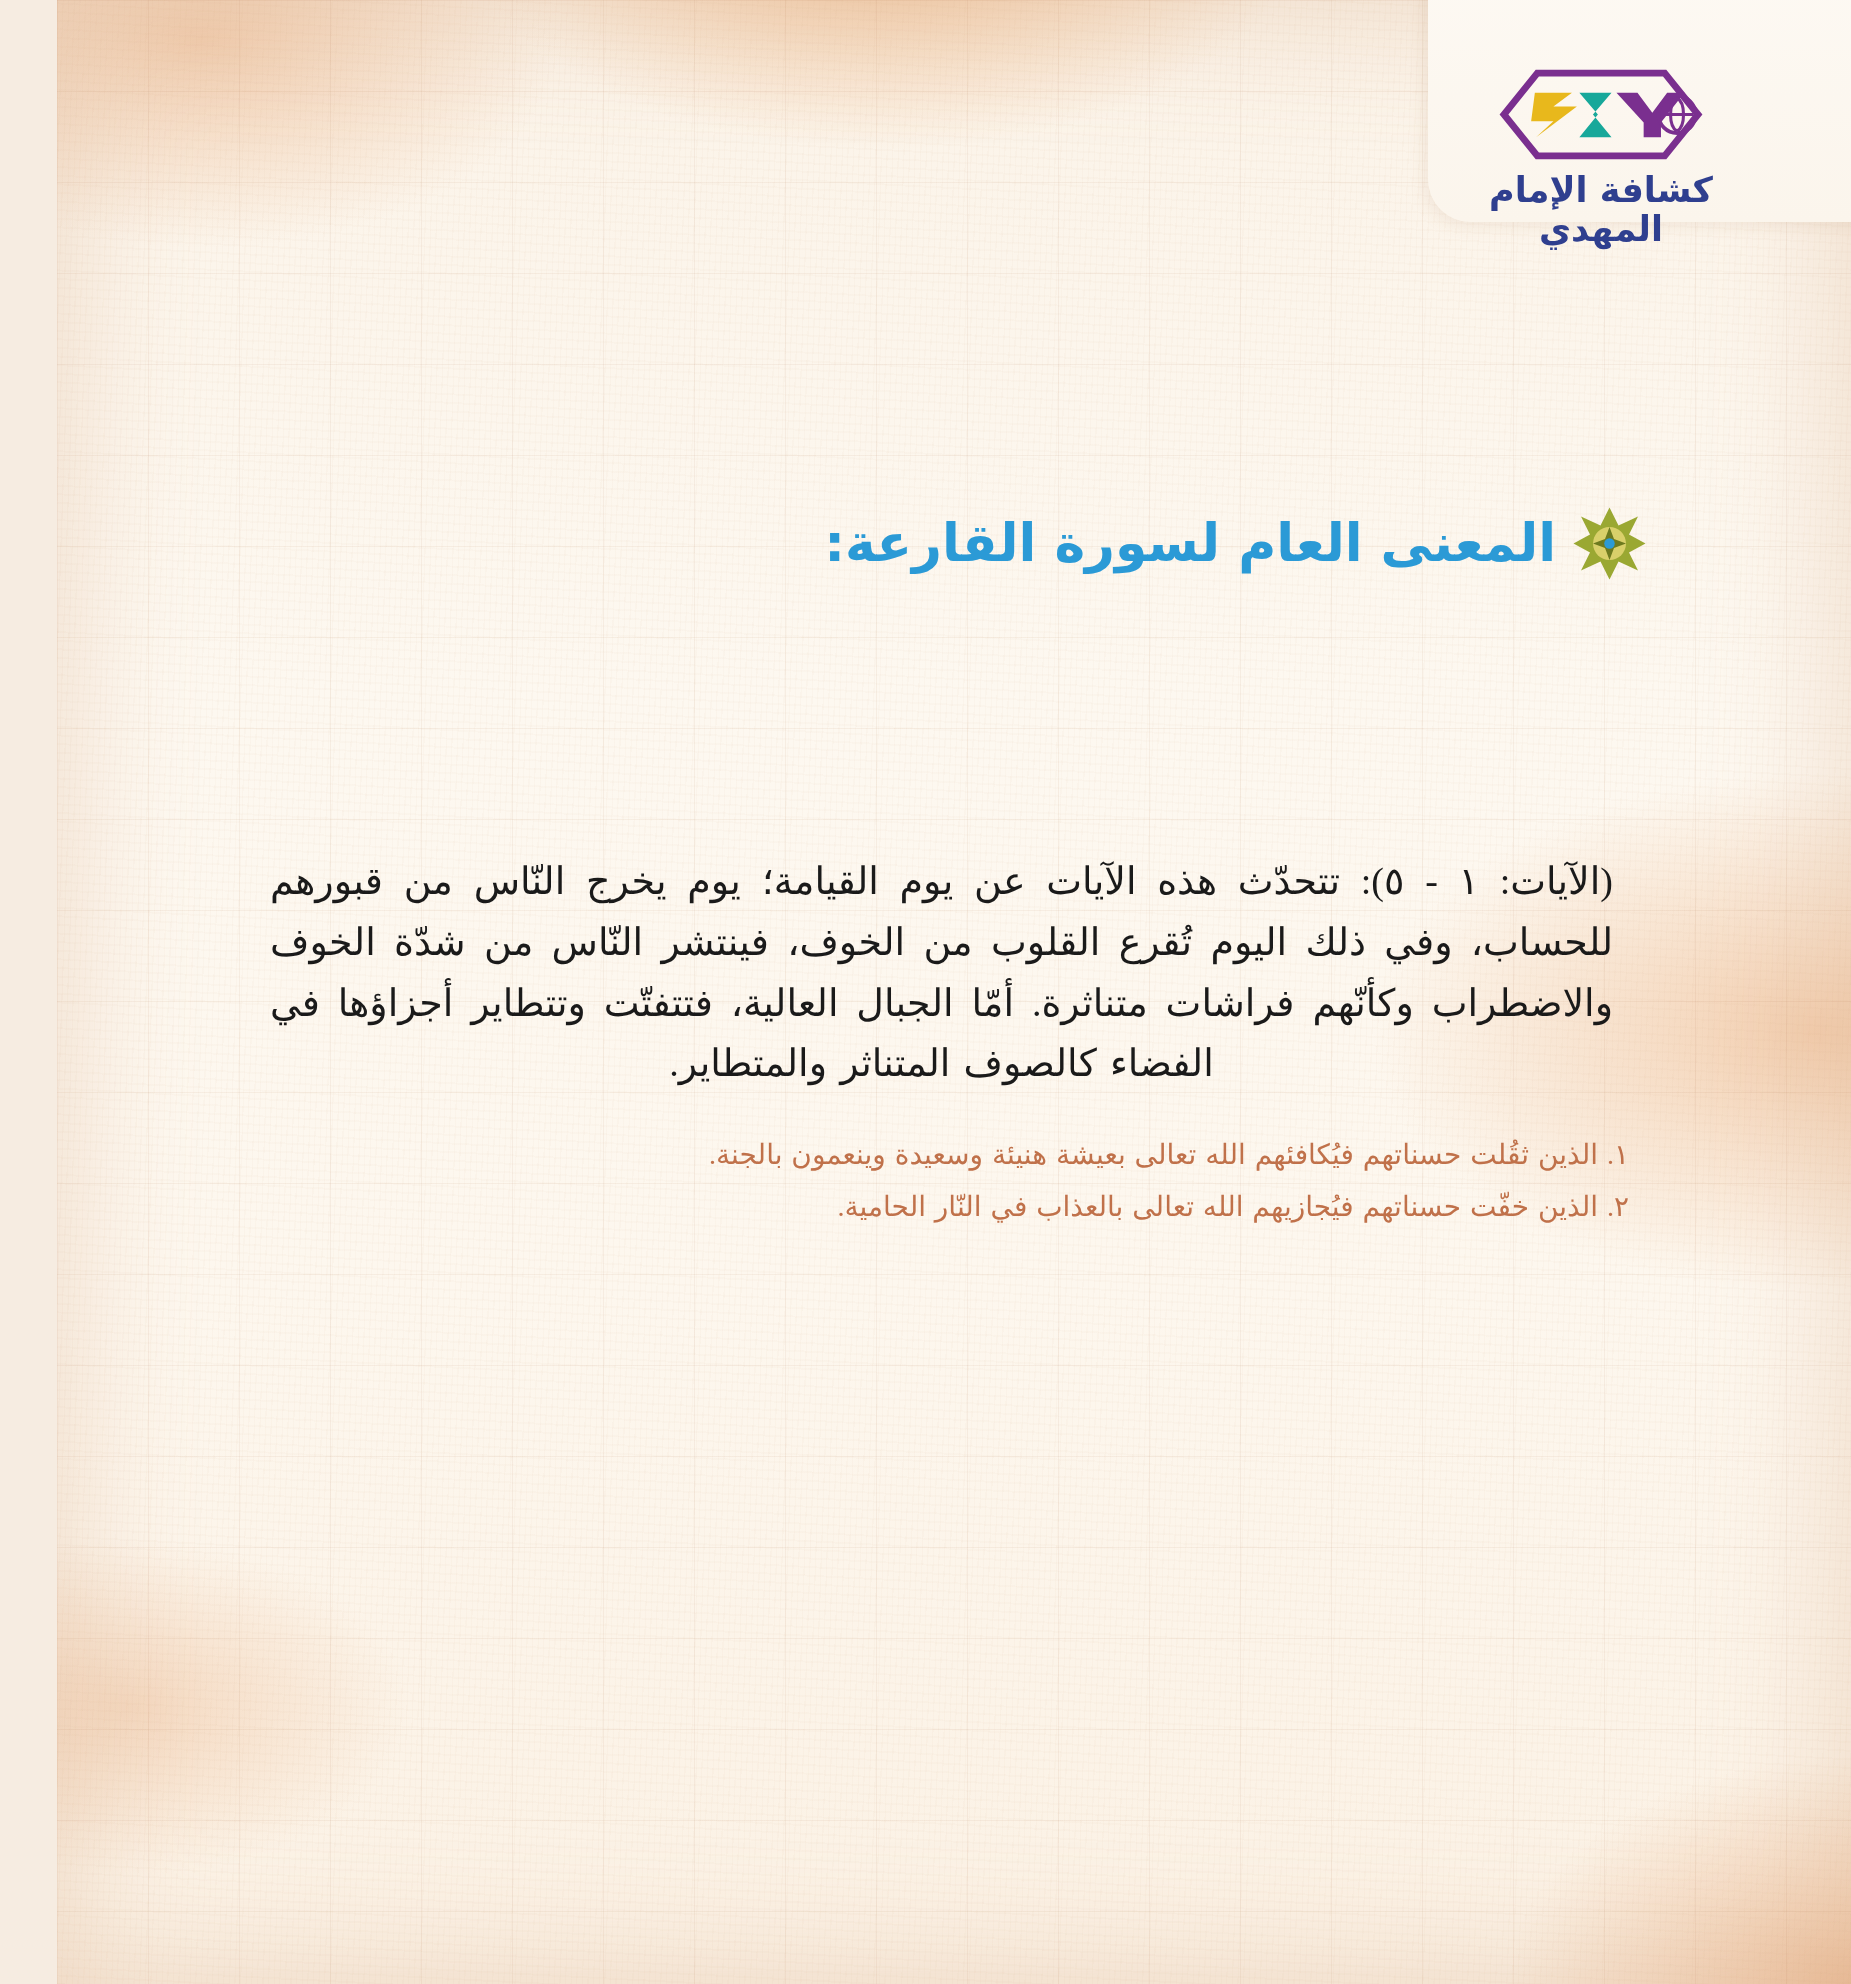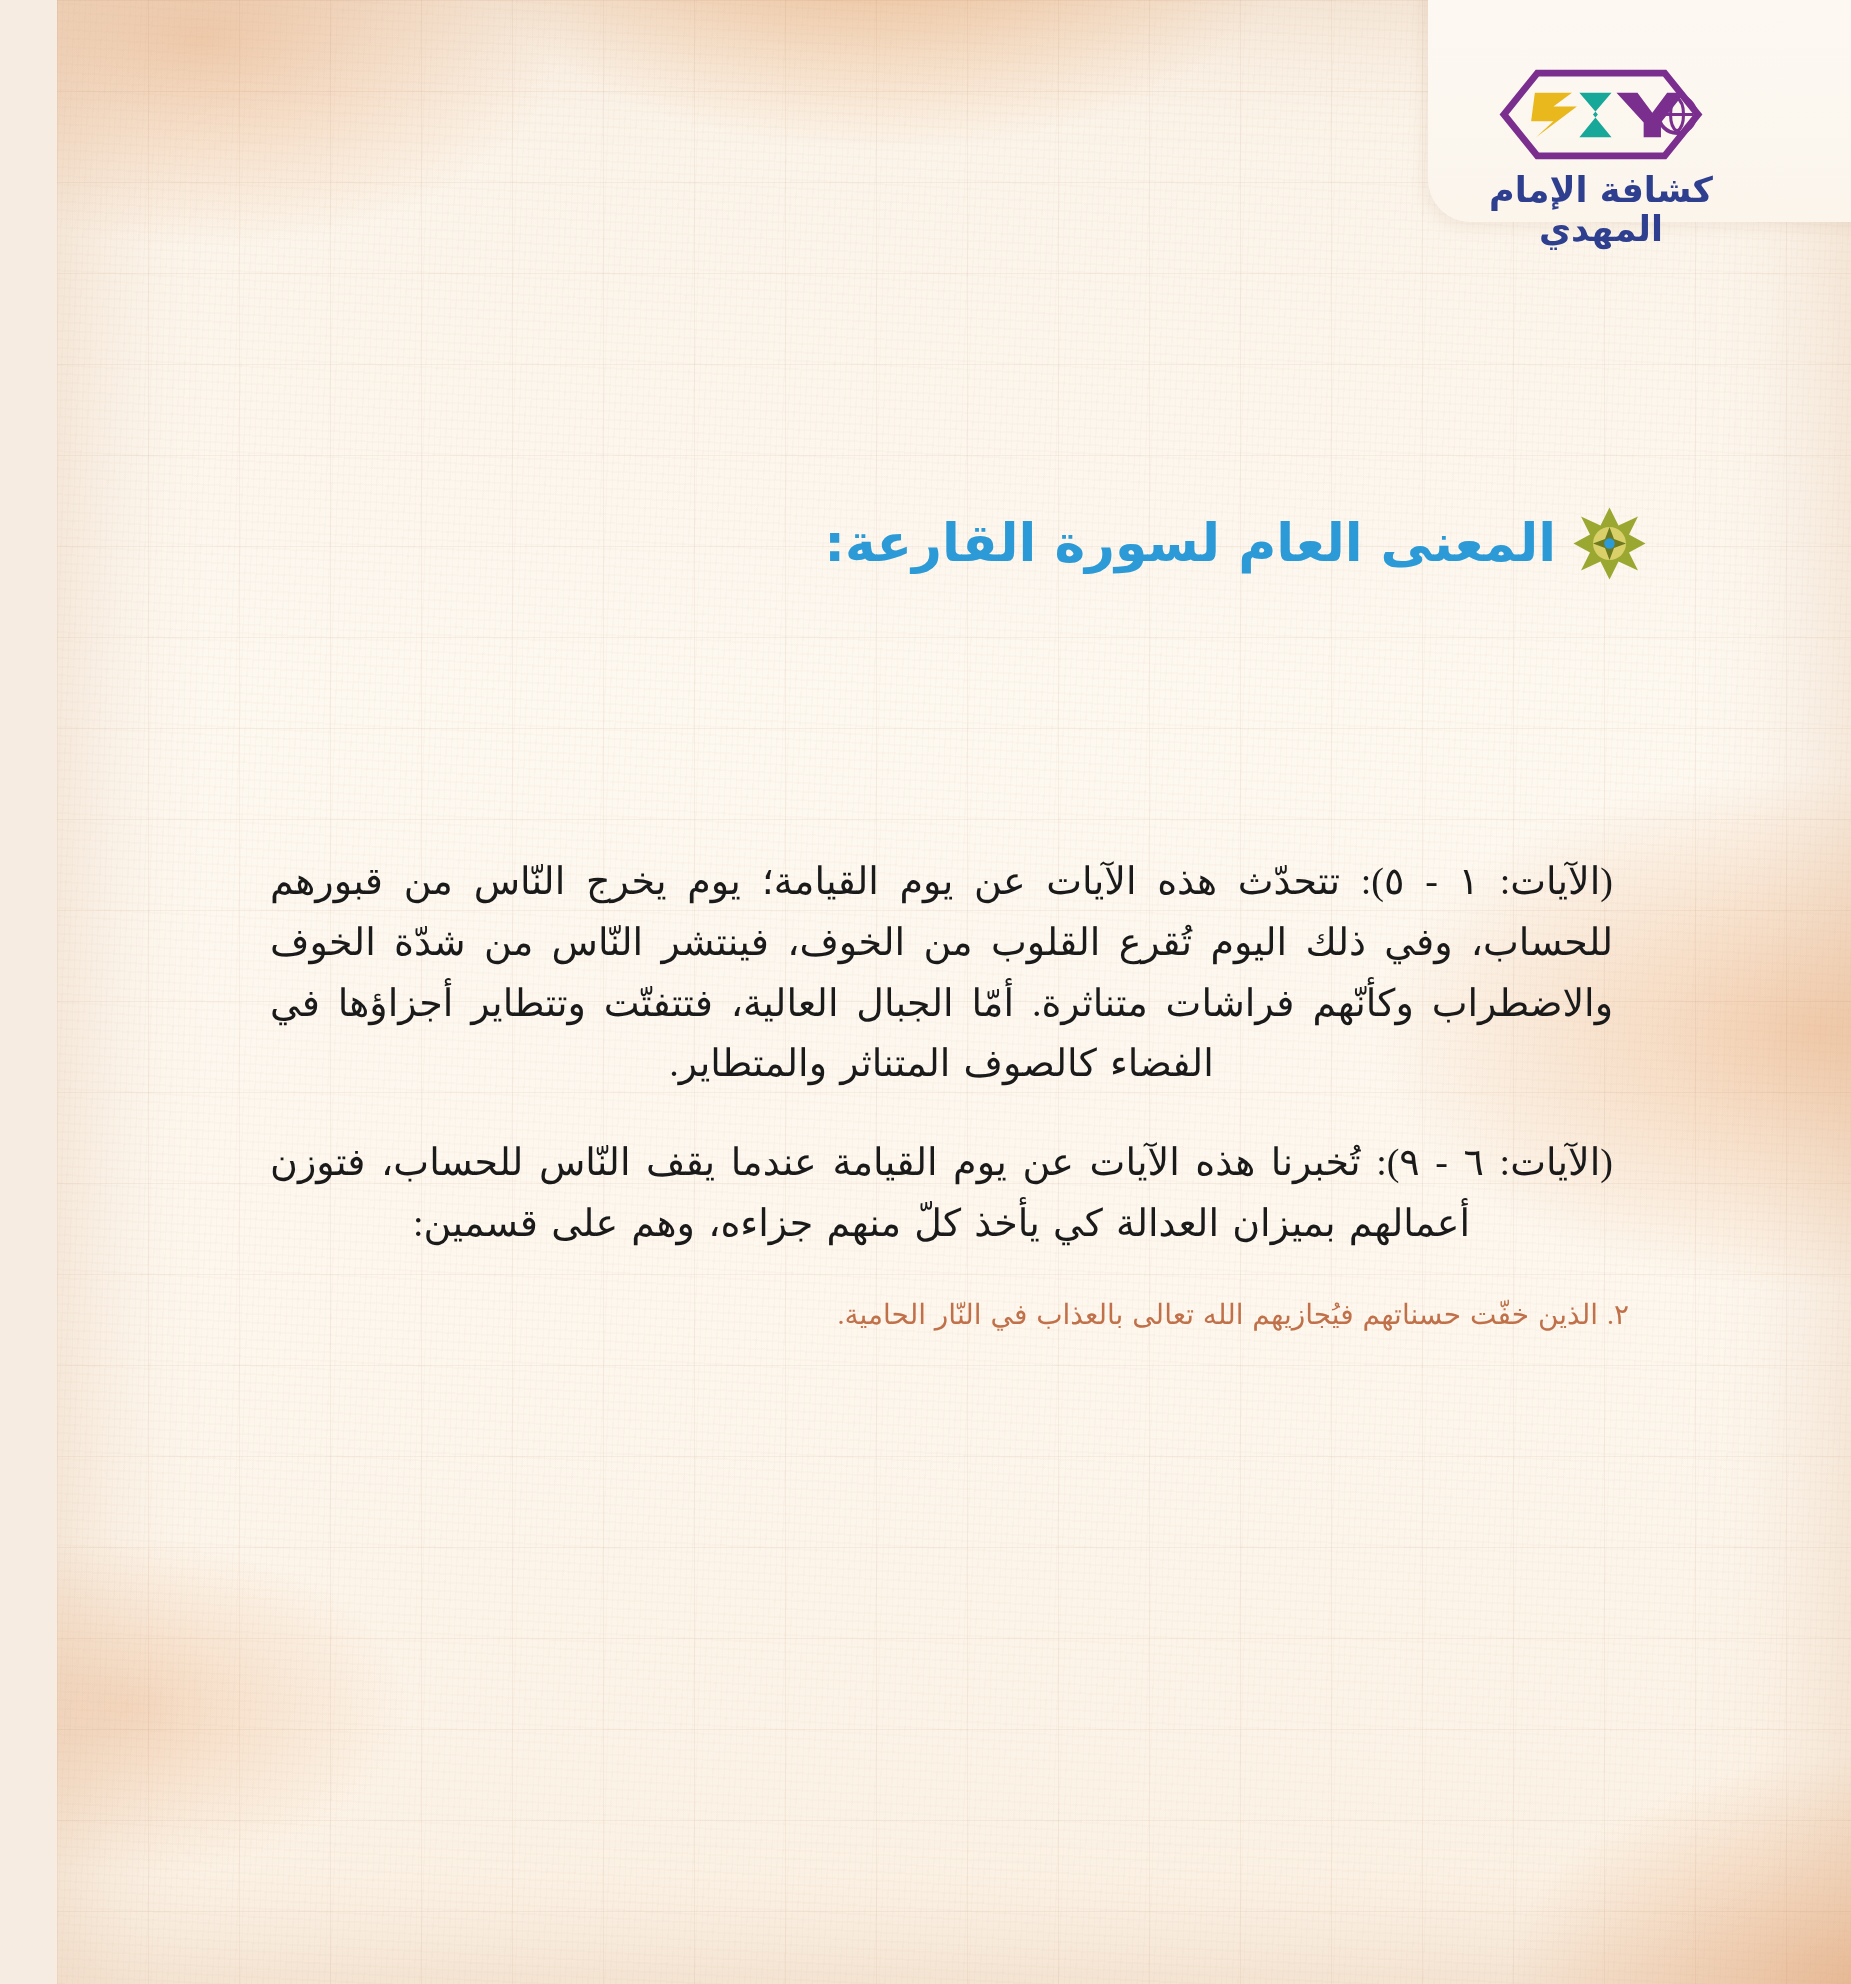--- a/index.html
+++ b/index.html
@@ -189,20 +189,20 @@
       <g fill="#6d7a1f">
         <path d="M50 28 L56 44 L72 50 L56 56 L50 72 L44 56 L28 50 L44 44 Z"></path>
       </g>
       <circle cx="50" cy="50" r="7" fill="#2b9ad6"></circle>
     </svg>
     <div class="title-text">المعنى العام لسورة القارعة:</div>
   </div>
 
   <div class="body-block">
     <p class="para">(الآيات: ١ - ٥): تتحدّث هذه الآيات عن يوم القيامة؛ يوم يخرج النّاس من قبورهم للحساب، وفي ذلك اليوم تُقرع القلوب من الخوف، فينتشر النّاس من شدّة الخوف والاضطراب وكأنّهم فراشات متناثرة. أمّا الجبال العالية، فتتفتّت وتتطاير أجزاؤها في الفضاء كالصوف المتناثر والمتطاير.</p>
-    <p class="para">(الآيات: ٦ - ٩): تُخبرنا هذه الآيات عن يوم القيامة عندما يقف النّاس للحساب، فتوزن أعمالهم بميزان العدالة كي يأخذ كلّ منهم جزاءه، وهم على قسمين:</p>
     <ul class="list">
+      <li>١. الذين ثقُلت حسناتهم فيُكافئهم الله تعالى بعيشة هنيئة وسعيدة وينعمون بالجنة.</li>
       <li>٢. الذين خفّت حسناتهم فيُجازيهم الله تعالى بالعذاب في النّار الحامية.</li>
     </ul>
   </div>
 
 </div>
 
 
 </body></html>

